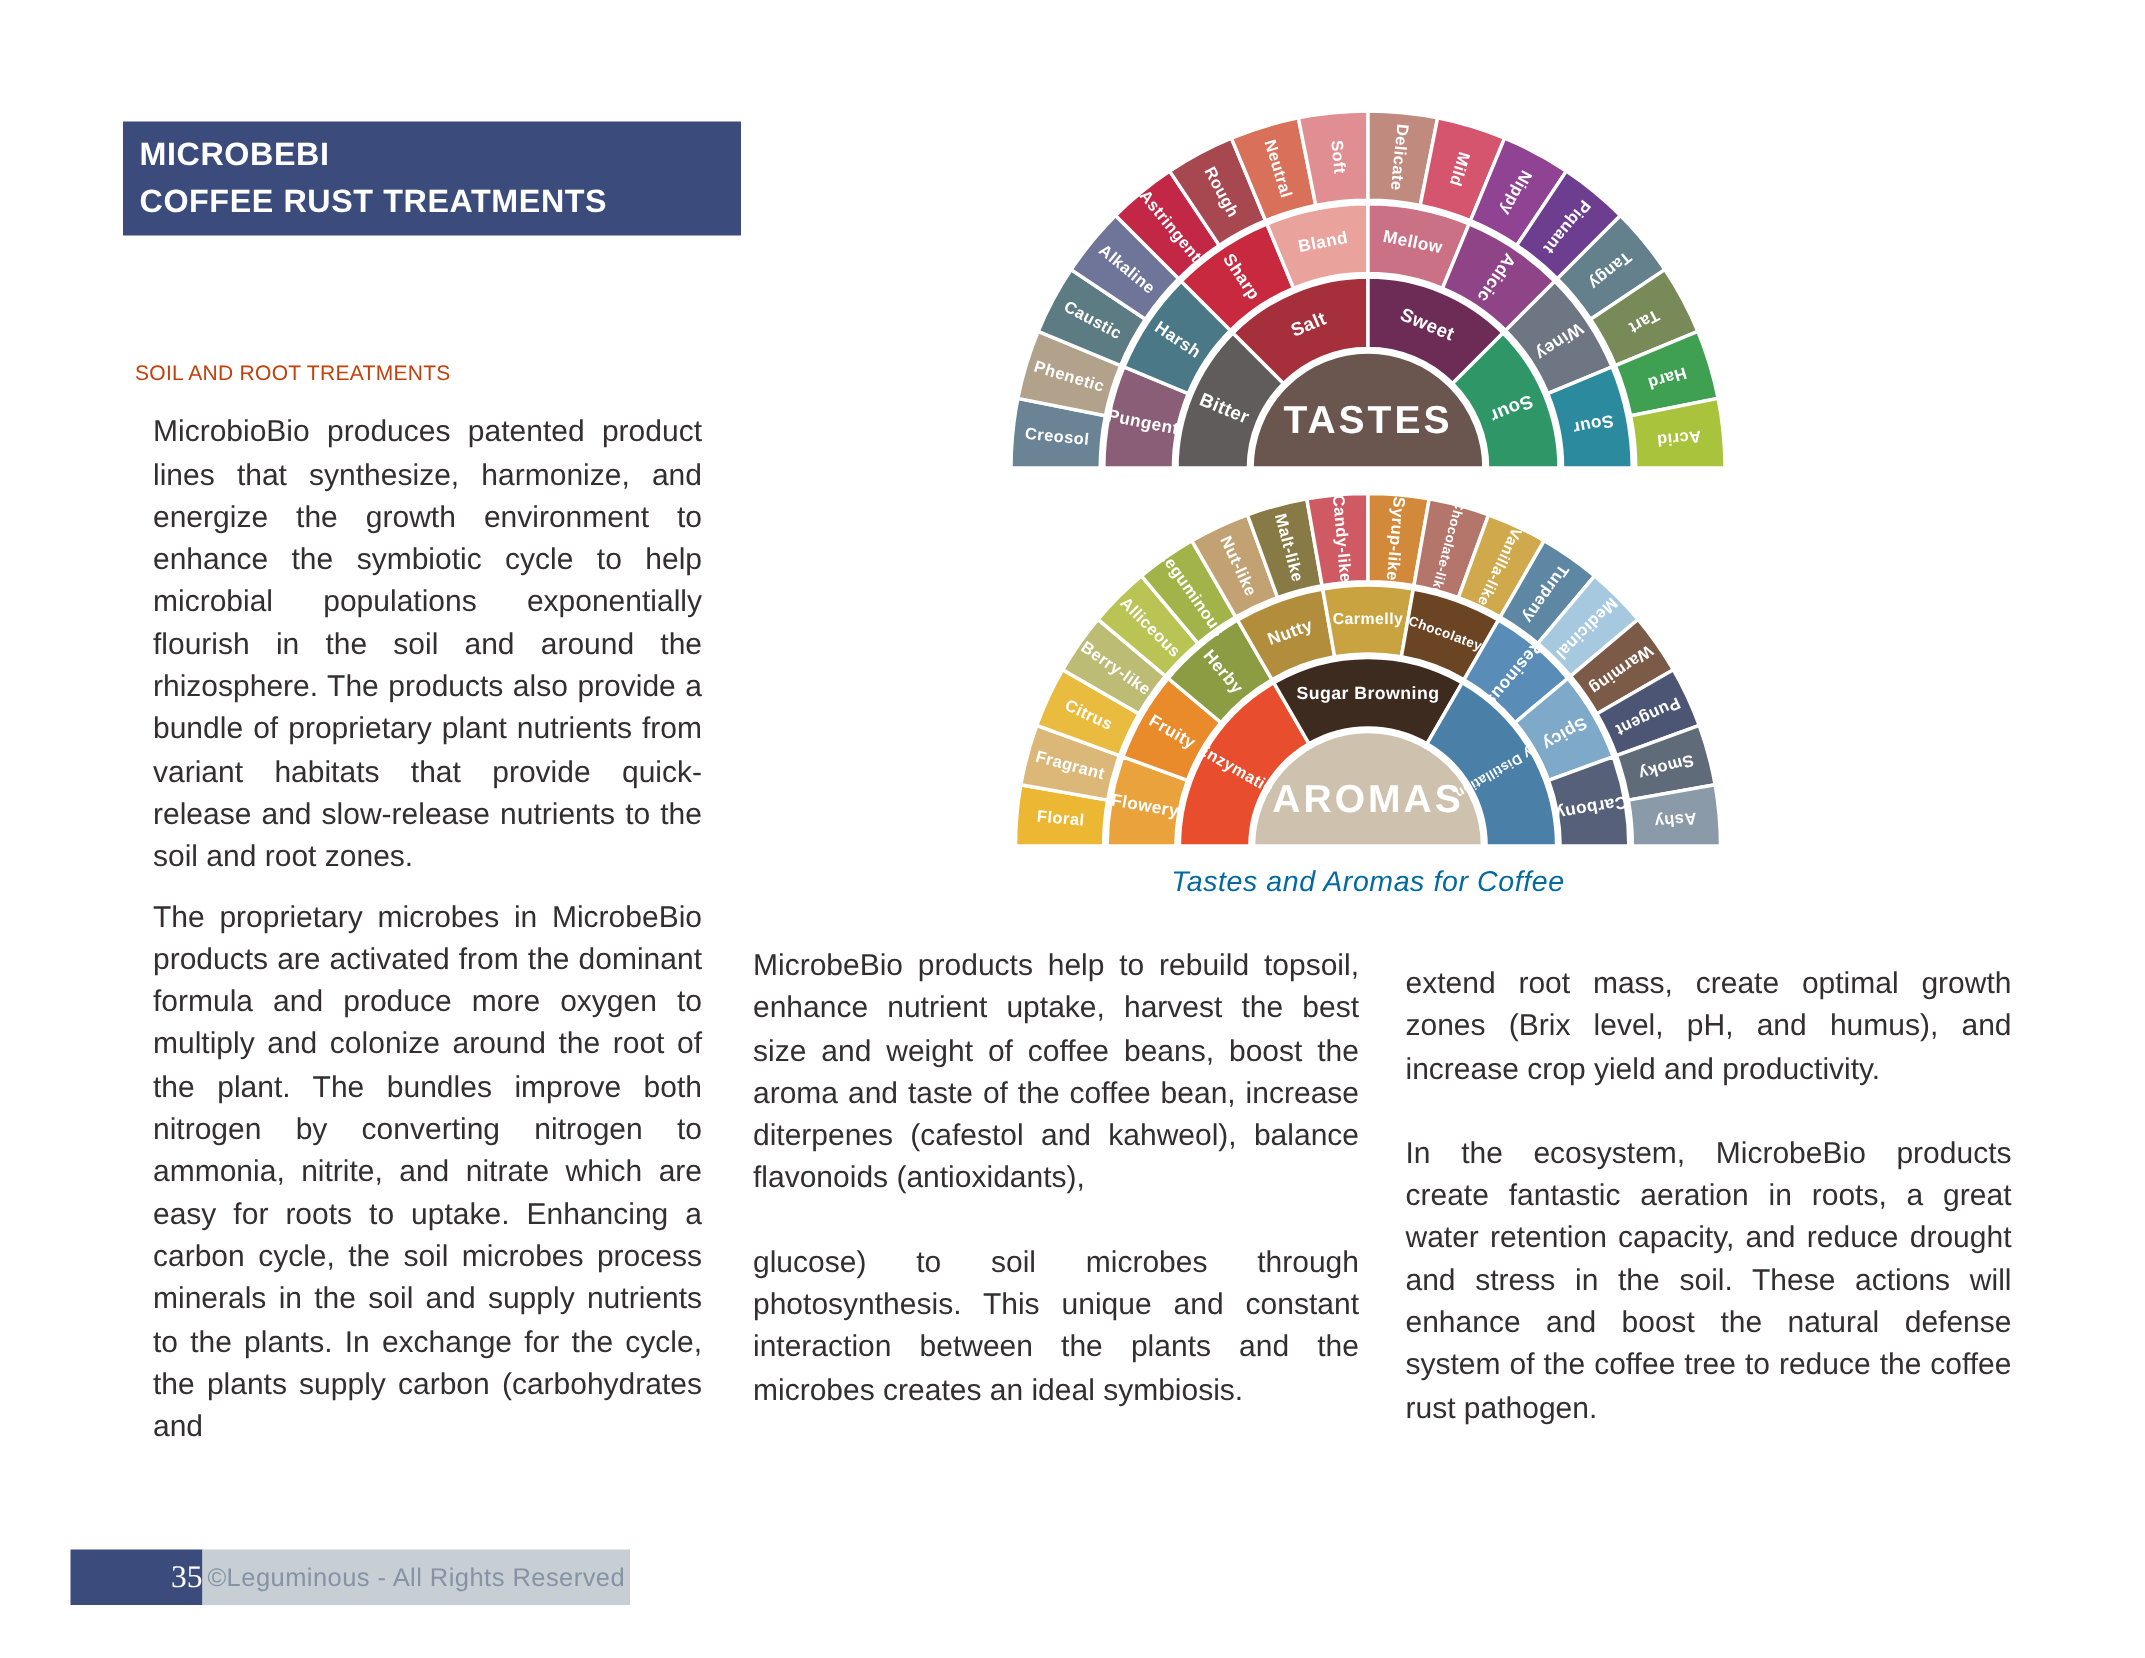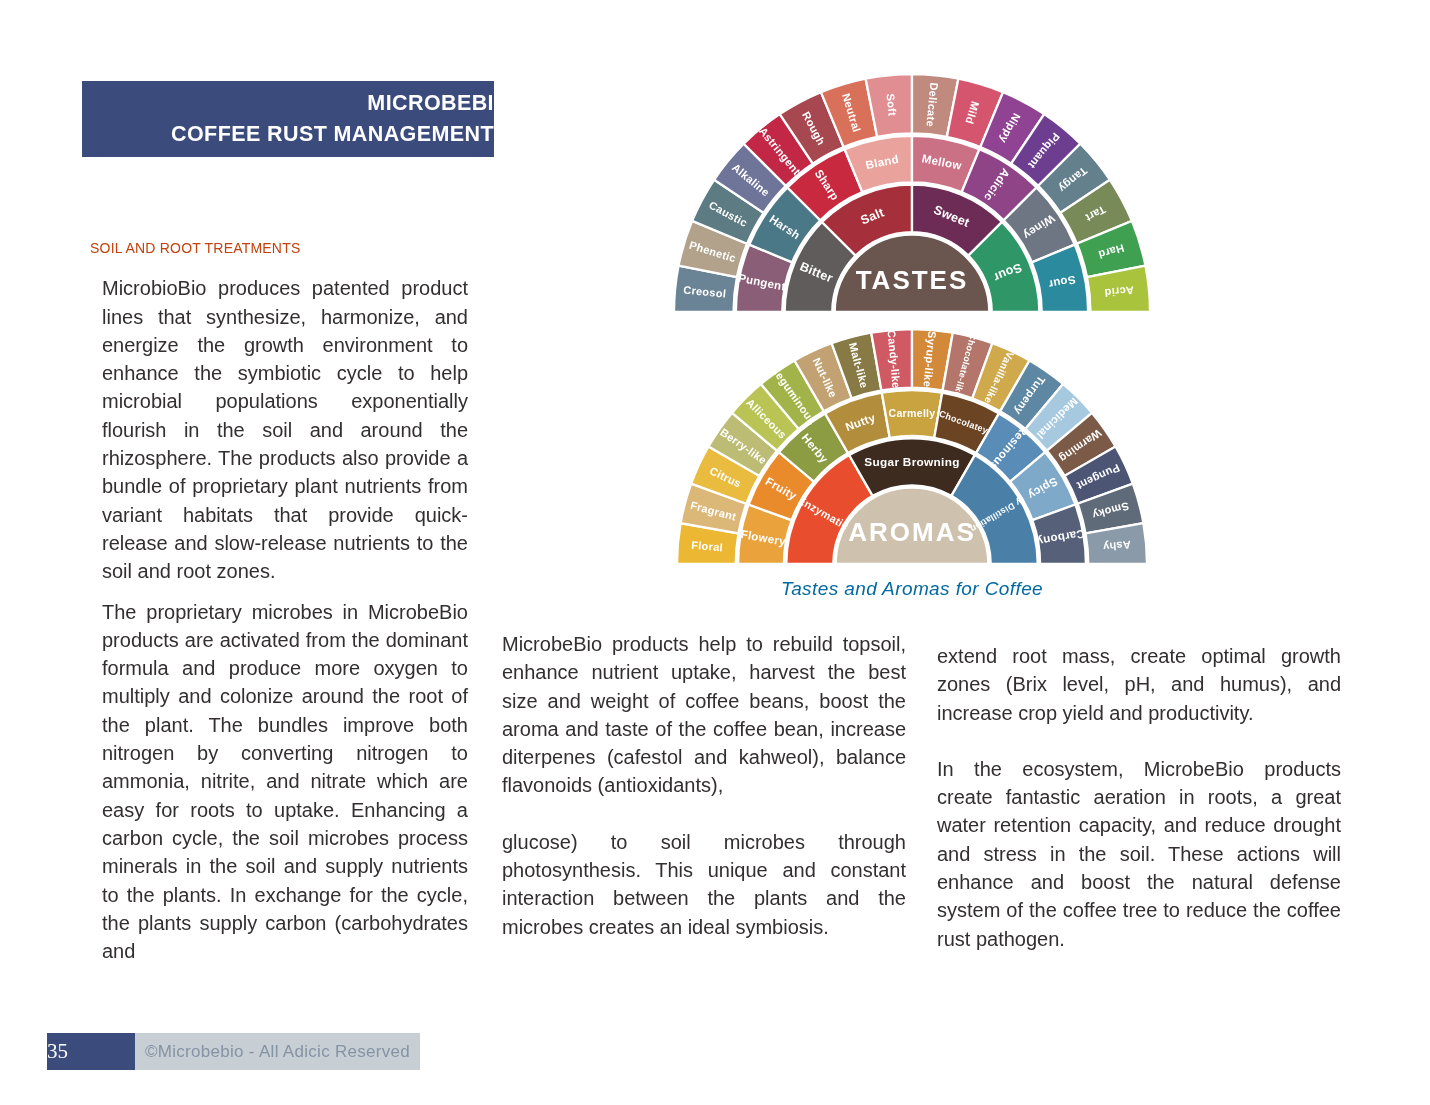--- a/index.html
+++ b/index.html
@@ -4,54 +4,54 @@
 <style>
   html,body{margin:0;padding:0;}
   body{
     width:1430px;height:1105px;position:relative;background:#ffffff;
     font-family:"Liberation Sans",sans-serif;overflow:hidden;
   }
   .title-box{
     position:absolute;left:82px;top:81px;width:412px;height:76px;
     background:#3b4b7c;color:#ffffff;font-weight:bold;
     font-size:21.5px;line-height:31px;letter-spacing:0.4px;
-    padding:7px 0 0 11px;box-sizing:border-box;text-align:right;
+    padding:7px 0 0 11px;box-sizing:border-box;
   }
   .col{position:absolute;color:#332f30;font-size:20px;line-height:28.3px;text-align:justify;}
   .col p{margin:0 0 28px 0;}
   .col p:last-child{margin-bottom:0;}
   .col-left{left:90px;top:234px;width:390px;}
   .col-left p{margin:12px;}
   .col-mid{left:502px;top:630px;width:404px;}
   .col-right{left:937px;top:630px;width:404px;margin-top:12px;}
   .section-heading{font-weight:normal;font-size:14px;color:#c2410c;letter-spacing:0.2px;}
   .wheel{position:absolute;}
   .wheel-tastes{left:672px;top:71px;}
   .wheel-aromas{left:674px;top:325px;}
   .fig-caption{
     position:absolute;left:672px;top:578px;width:480px;text-align:center;
     font-style:italic;font-size:19px;color:#0369a1;letter-spacing:0.4px;
   }
   .page-num-box{
     position:absolute;left:47px;top:1033px;width:88px;height:37px;background:#3b4b7c;
     color:#ffffff;font-family:"Liberation Serif",serif;font-size:21px;
-    display:flex;align-items:center;justify-content:flex-start;
+    display:flex;align-items:center;justify-content:flex-end;
   }
   .footer-bar{
     position:absolute;left:135px;top:1033px;width:285px;height:37px;background:#c7ced4;
     color:#8593a5;font-size:17px;letter-spacing:0.3px;
     display:flex;align-items:center;justify-content:center;
   }
 </style>
 </head>
 <body>
 
 <div class="title-box">
   <div>MICROBEBI</div>
-  <div>COFFEE RUST MANAGEMENT</div>
+  <div>COFFEE RUST TREATMENTS</div>
 </div>
 
 <div class="col col-left">
   <div class="section-heading">SOIL AND ROOT TREATMENTS</div>
   <p>MicrobioBio produces patented product lines that synthesize, harmonize, and energize the growth environment to enhance the symbiotic cycle to help microbial populations exponentially flourish in the soil and around the rhizosphere. The products also provide a bundle of proprietary plant nutrients from variant habitats that provide quick-release and slow-release nutrients to the soil and root zones.</p>
   <p>The proprietary microbes in MicrobeBio products are activated from the dominant formula and produce more oxygen to multiply and colonize around the root of the plant. The bundles improve both nitrogen by converting nitrogen to ammonia, nitrite, and nitrate which are easy for roots to uptake. Enhancing a carbon cycle, the soil microbes process minerals in the soil and supply nutrients to the plants. In exchange for the cycle, the plants supply carbon (carbohydrates and</p>
 </div>
 
 <svg class="wheel wheel-tastes" width="480" height="243" viewBox="0 0 480 243">
     <path d="M162.64999999999998,241 A77.35000000000001,77.35000000000001 0 0 1 317.35,241 Z" fill="#6a564e" stroke="#ffffff" stroke-width="2.4"></path>
@@ -188,14 +188,14 @@
 
 <div class="col col-right">
   <p>extend root mass, create optimal growth zones (Brix level, pH, and humus), and increase crop yield and productivity.</p>
   <p>In the ecosystem, MicrobeBio products create fantastic aeration in roots, a great water retention capacity, and reduce drought and stress in the soil. These actions will enhance and boost the natural defense system of the coffee tree to reduce the coffee rust pathogen.</p>
 </div>
 
 <div class="page-num-box">
   <span>35</span>
 </div>
 <div class="footer-bar">
-  <span>©Microbebio - All Adicic Reserved</span>
+  <span>©Leguminous - All Rights Reserved</span>
 </div>
 
 </body></html>

